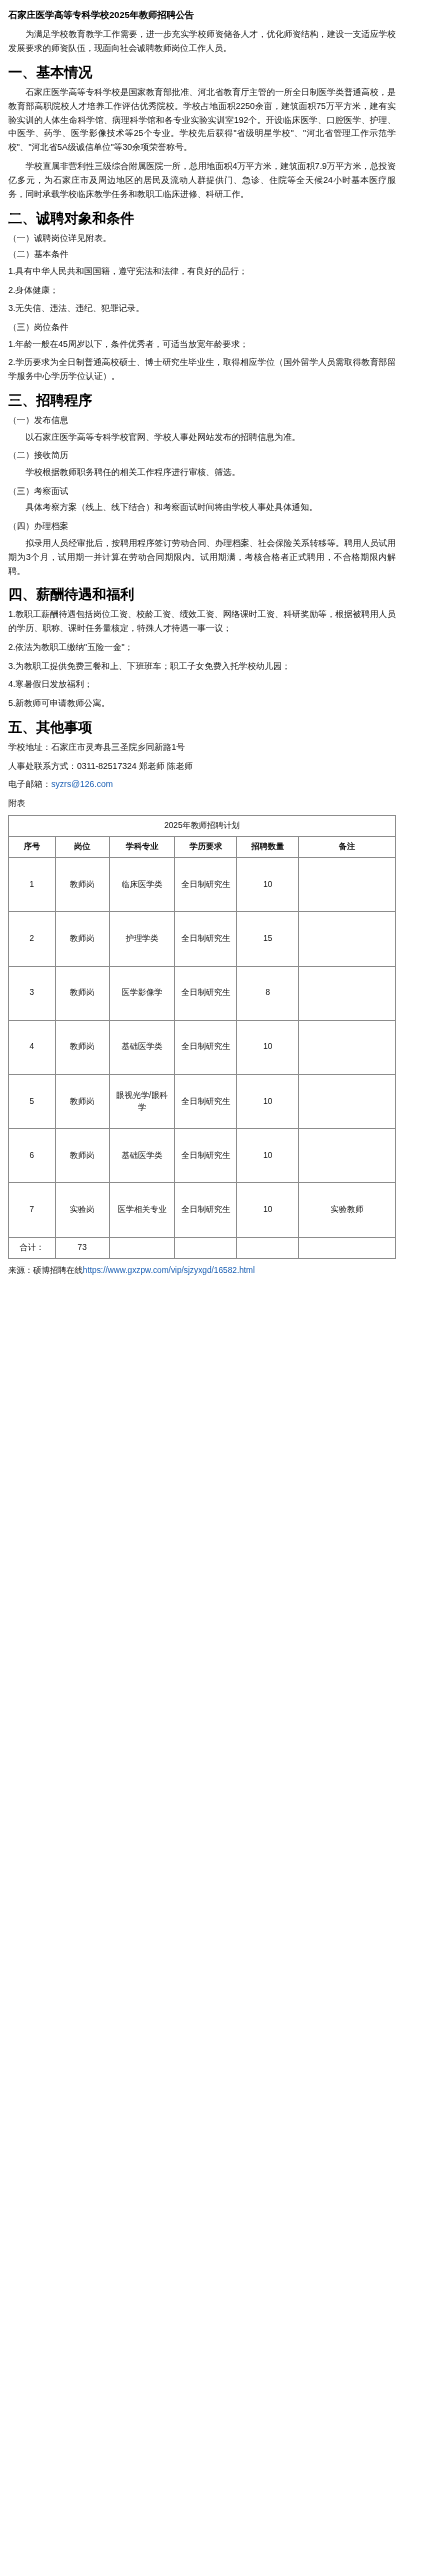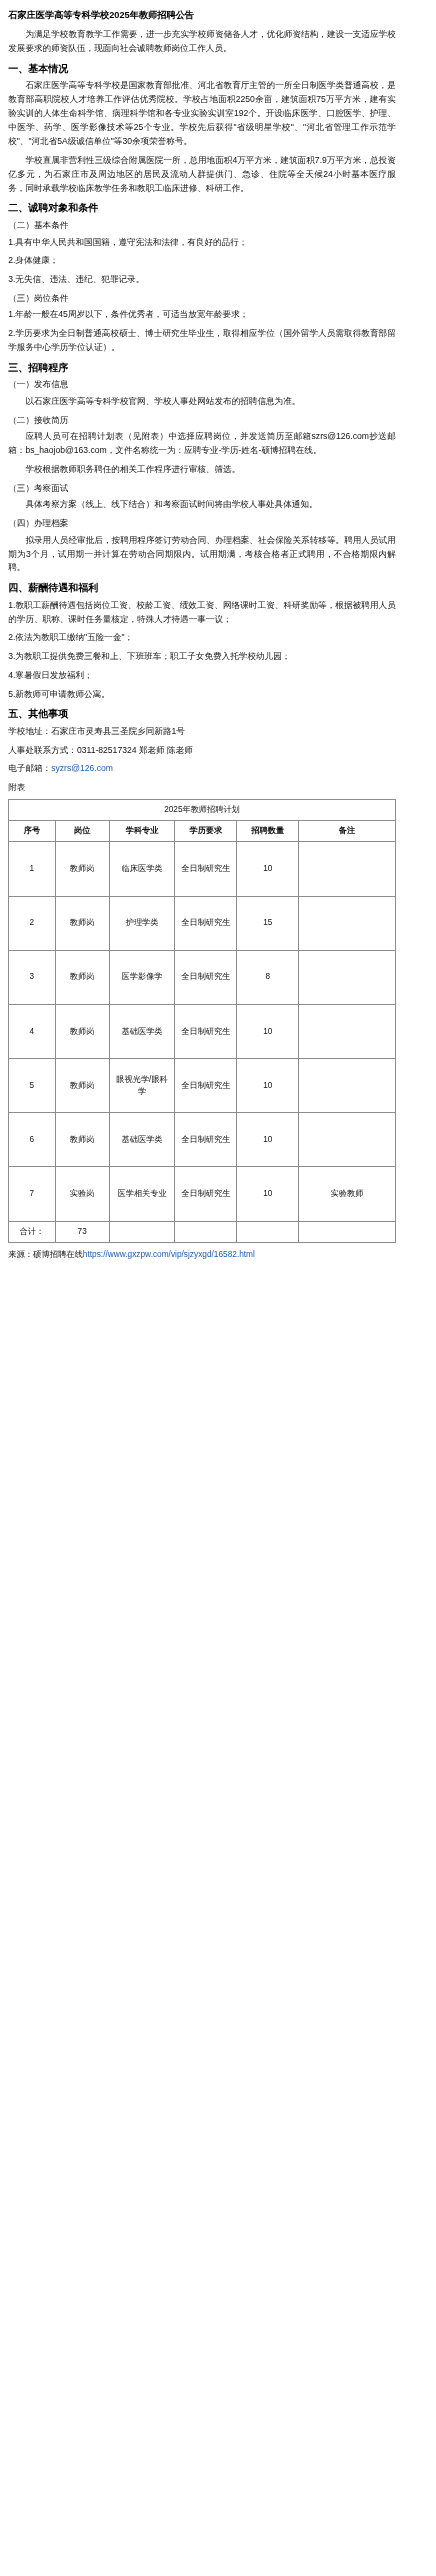--- a/index.html
+++ b/index.html
@@ -30,21 +30,21 @@
     font-size: 8.6px;
     line-height: 1.62;
     margin: 0 0 4.8px 0;
     text-align: justify;
     color: #111111;
   }
   p.indent {
     text-indent: 2em;
   }
   .sec-head {
-    font-size: 10px;
+    font-size: 14px;
     font-weight: bold;
     line-height: 1.6;
     margin: 4.1px 0 2.7px 0;
     color: #000000;
   }
   .sub-head {
     font-size: 8.6px;
     line-height: 1.62;
     margin: 1.4px 0 2.7px 0;
     color: #111111;
@@ -114,33 +114,33 @@
 
   <h1 class="doc-title">石家庄医学高等专科学校2025年教师招聘公告</h1>
 
   <p class="para indent">为满足学校教育教学工作需要，进一步充实学校师资储备人才，优化师资结构，建设一支适应学校发展要求的师资队伍，现面向社会诚聘教师岗位工作人员。</p>
 
   <p class="sec-head">一、基本情况</p>
   <p class="para indent">石家庄医学高等专科学校是国家教育部批准、河北省教育厅主管的一所全日制医学类普通高校，是教育部高职院校人才培养工作评估优秀院校。学校占地面积2250余亩，建筑面积75万平方米，建有实验实训的人体生命科学馆、病理科学馆和各专业实验实训室192个。开设临床医学、口腔医学、护理、中医学、药学、医学影像技术等25个专业。学校先后获得"省级明星学校"、"河北省管理工作示范学校"、"河北省5A级诚信单位"等30余项荣誉称号。</p>
   <p class="para indent">学校直属非营利性三级综合附属医院一所，总用地面积4万平方米，建筑面积7.9万平方米，总投资亿多元，为石家庄市及周边地区的居民及流动人群提供门、急诊、住院等全天候24小时基本医疗服务，同时承载学校临床教学任务和教职工临床进修、科研工作。</p>
 
   <p class="sec-head">二、诚聘对象和条件</p>
+  <p class="sub-head">（一）诚聘岗位详见附表。</p>
   <p class="sub-head">（二）基本条件</p>
   <p class="para">1.具有中华人民共和国国籍，遵守宪法和法律，有良好的品行；</p>
   <p class="para">2.身体健康；</p>
   <p class="para">3.无失信、违法、违纪、犯罪记录。</p>
   <p class="sub-head">（三）岗位条件</p>
   <p class="para">1.年龄一般在45周岁以下，条件优秀者，可适当放宽年龄要求；</p>
   <p class="para">2.学历要求为全日制普通高校硕士、博士研究生毕业生，取得相应学位（国外留学人员需取得教育部留学服务中心学历学位认证）。</p>
 
   <p class="sec-head">三、招聘程序</p>
   <p class="sub-head">（一）发布信息</p>
   <p class="para indent">以石家庄医学高等专科学校官网、学校人事处网站发布的招聘信息为准。</p>
   <p class="sub-head">（二）接收简历</p>
-  <p class="para indent">应聘人员可在招聘计划表（见附表）中选择应聘岗位，并发送简历至邮箱szrs@126.com抄送邮箱：bs_haojob@163.com，文件名称统一为：应聘专业-学历-姓名-硕博招聘在线。</p>
   <p class="para indent">学校根据教师职务聘任的相关工作程序进行审核、筛选。</p>
   <p class="sub-head">（三）考察面试</p>
   <p class="para indent">具体考察方案（线上、线下结合）和考察面试时间将由学校人事处具体通知。</p>
   <p class="sub-head">（四）办理档案</p>
   <p class="para indent">拟录用人员经审批后，按聘用程序签订劳动合同、办理档案、社会保险关系转移等。聘用人员试用期为3个月，试用期一并计算在劳动合同期限内。试用期满，考核合格者正式聘用，不合格期限内解聘。</p>
 
   <p class="sec-head">四、薪酬待遇和福利</p>
   <p class="para">1.教职工薪酬待遇包括岗位工资、校龄工资、绩效工资、网络课时工资、科研奖励等，根据被聘用人员的学历、职称、课时任务量核定，特殊人才待遇一事一议；</p>
   <p class="para">2.依法为教职工缴纳"五险一金"；</p>
   <p class="para">3.为教职工提供免费三餐和上、下班班车；职工子女免费入托学校幼儿园；</p>

